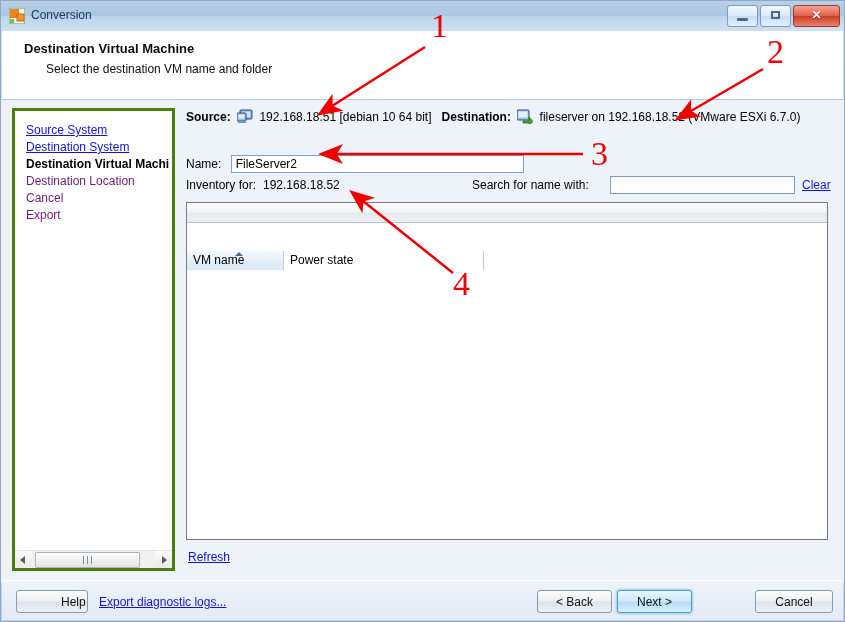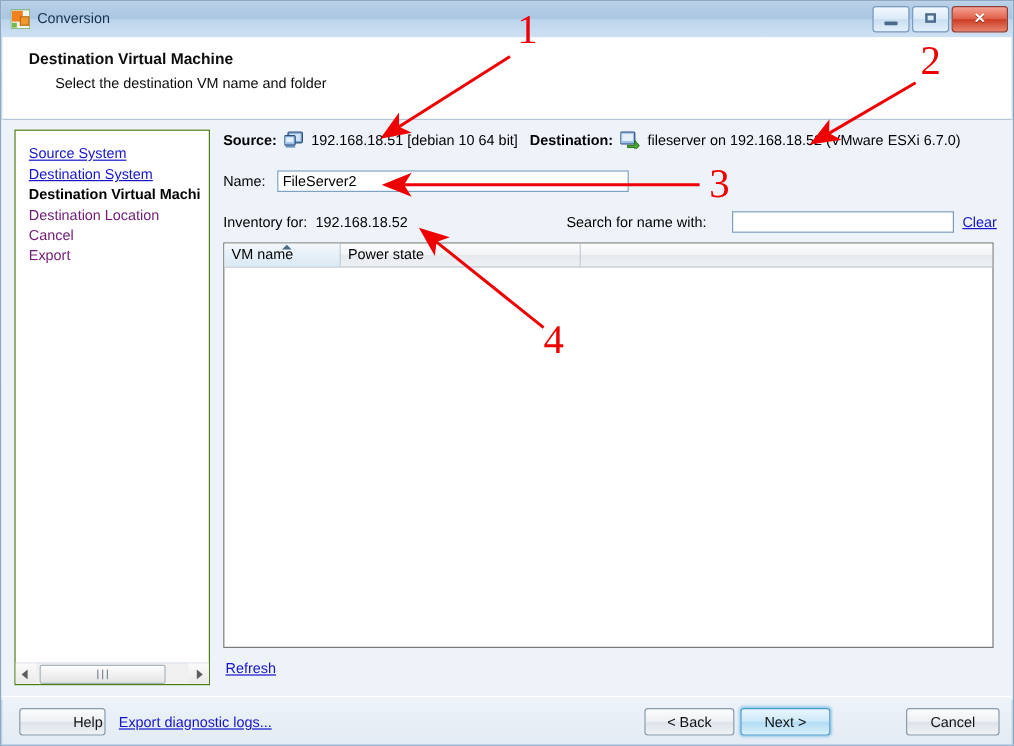--- a/index.html
+++ b/index.html
@@ -114,21 +114,21 @@
     height: 483px;
     background: #eef3f9;
   }
   
   .sidebar {
     position: absolute;
     left: 11px; top: 8px;
     width: 163px;
     height: 463px;
     background: #ffffff;
-    border: 1px solid #4d7c0f;
+    border: 3px solid #4d7c0f;
     box-sizing: border-box;
     overflow: hidden;
   }
   .nav {
     position: absolute;
     left: 11px; top: 11px;
     width: 170px;
   }
   .nav-item {
     font-size: 12px;
@@ -205,21 +205,21 @@
   }
   .srcdest b { font-weight: bold; }
   .ic-monitor, .ic-server {
     display: inline-block;
     vertical-align: -3px;
     width: 16px; height: 15px;
     margin: 0 3px;
   }
   .name-row {
     position: absolute;
-    left: 0; top: 42px;
+    left: 0; top: 55px;
     font-size: 12px;
   }
   .name-label {
     display: inline-block;
     vertical-align: middle;
     font-weight: normal;
   }
   .name-input {
     display: inline-block;
     vertical-align: middle;
@@ -282,20 +282,21 @@
   .th {
     position: relative;
     height: 19px;
     line-height: 19px;
     font-size: 12px;
     color: #000;
     padding-left: 6px;
     box-sizing: border-box;
     border-right: 1px solid #c3ccd4;
     cursor: pointer;
+    margin-top: 48px;
   }
   .th.vmname {
     width: 97px;
     background: linear-gradient(to bottom, #f3f8fc 0%, #e6f0f8 50%, #dae9f4 100%);
   }
   .th.power { width: 200px; }
   .th.filler { flex: 1; border-right: none; }
   .sort-arrow {
     position: absolute;
     left: 48px; top: 1px;

